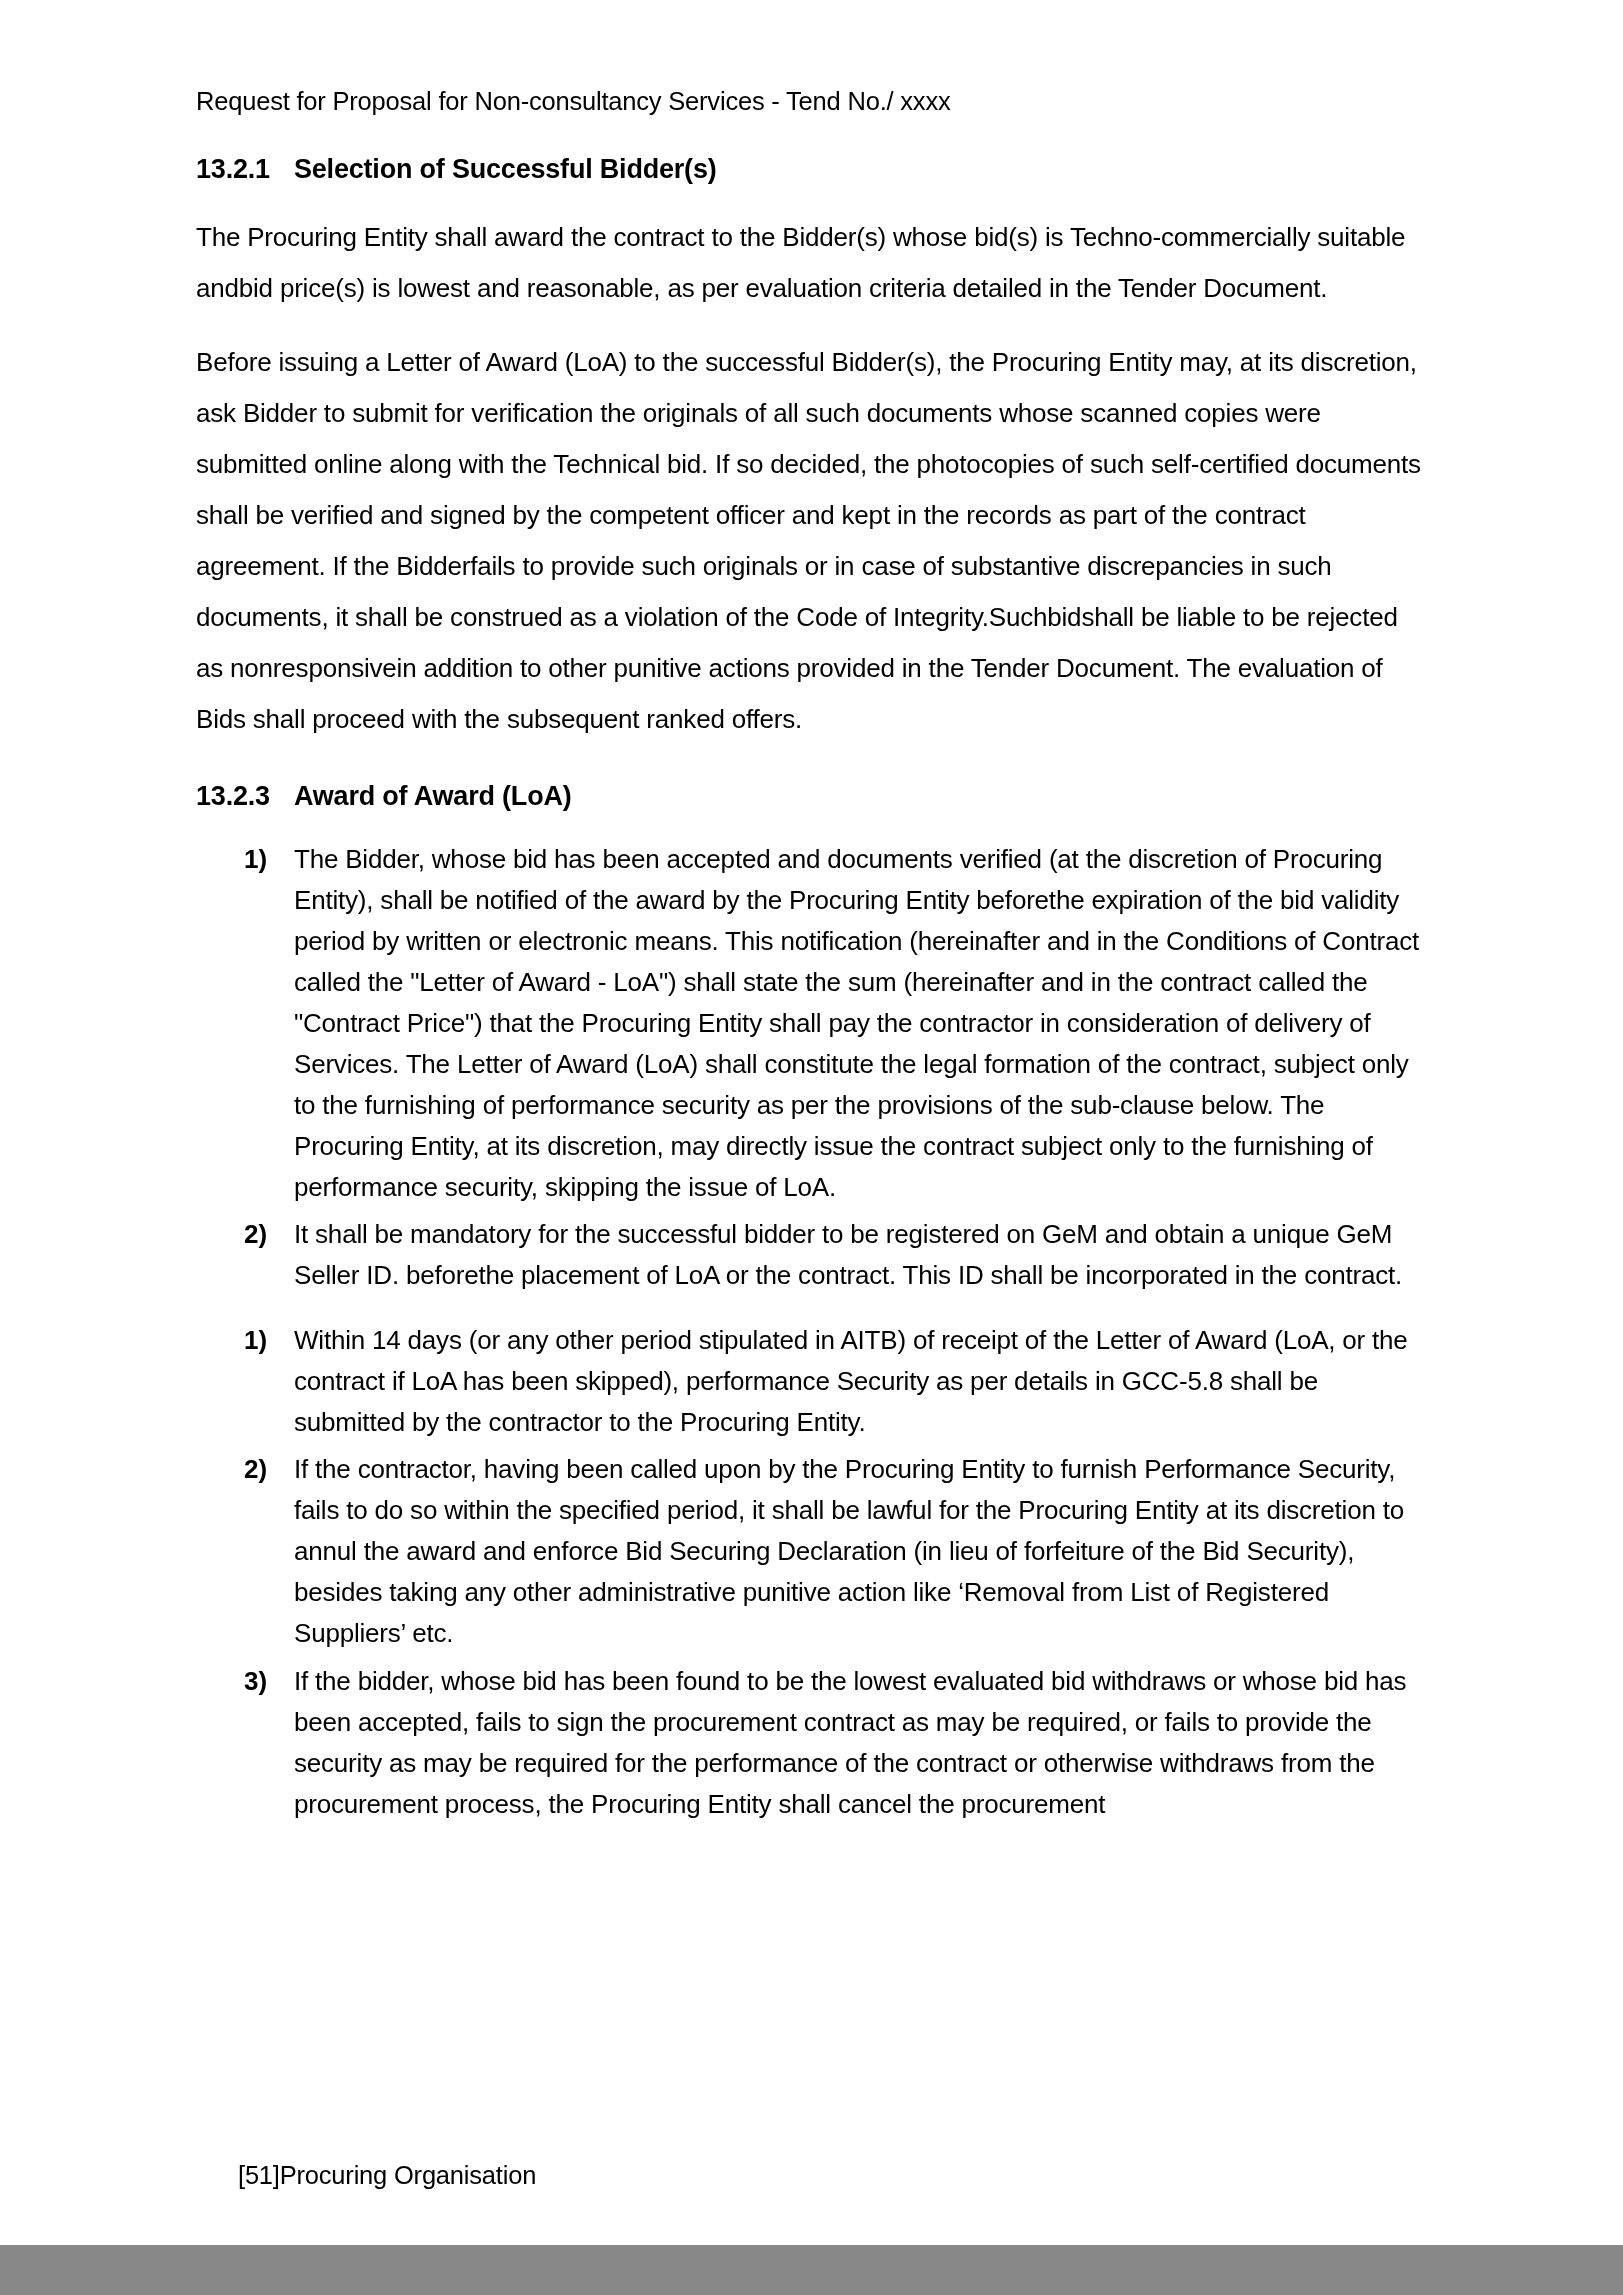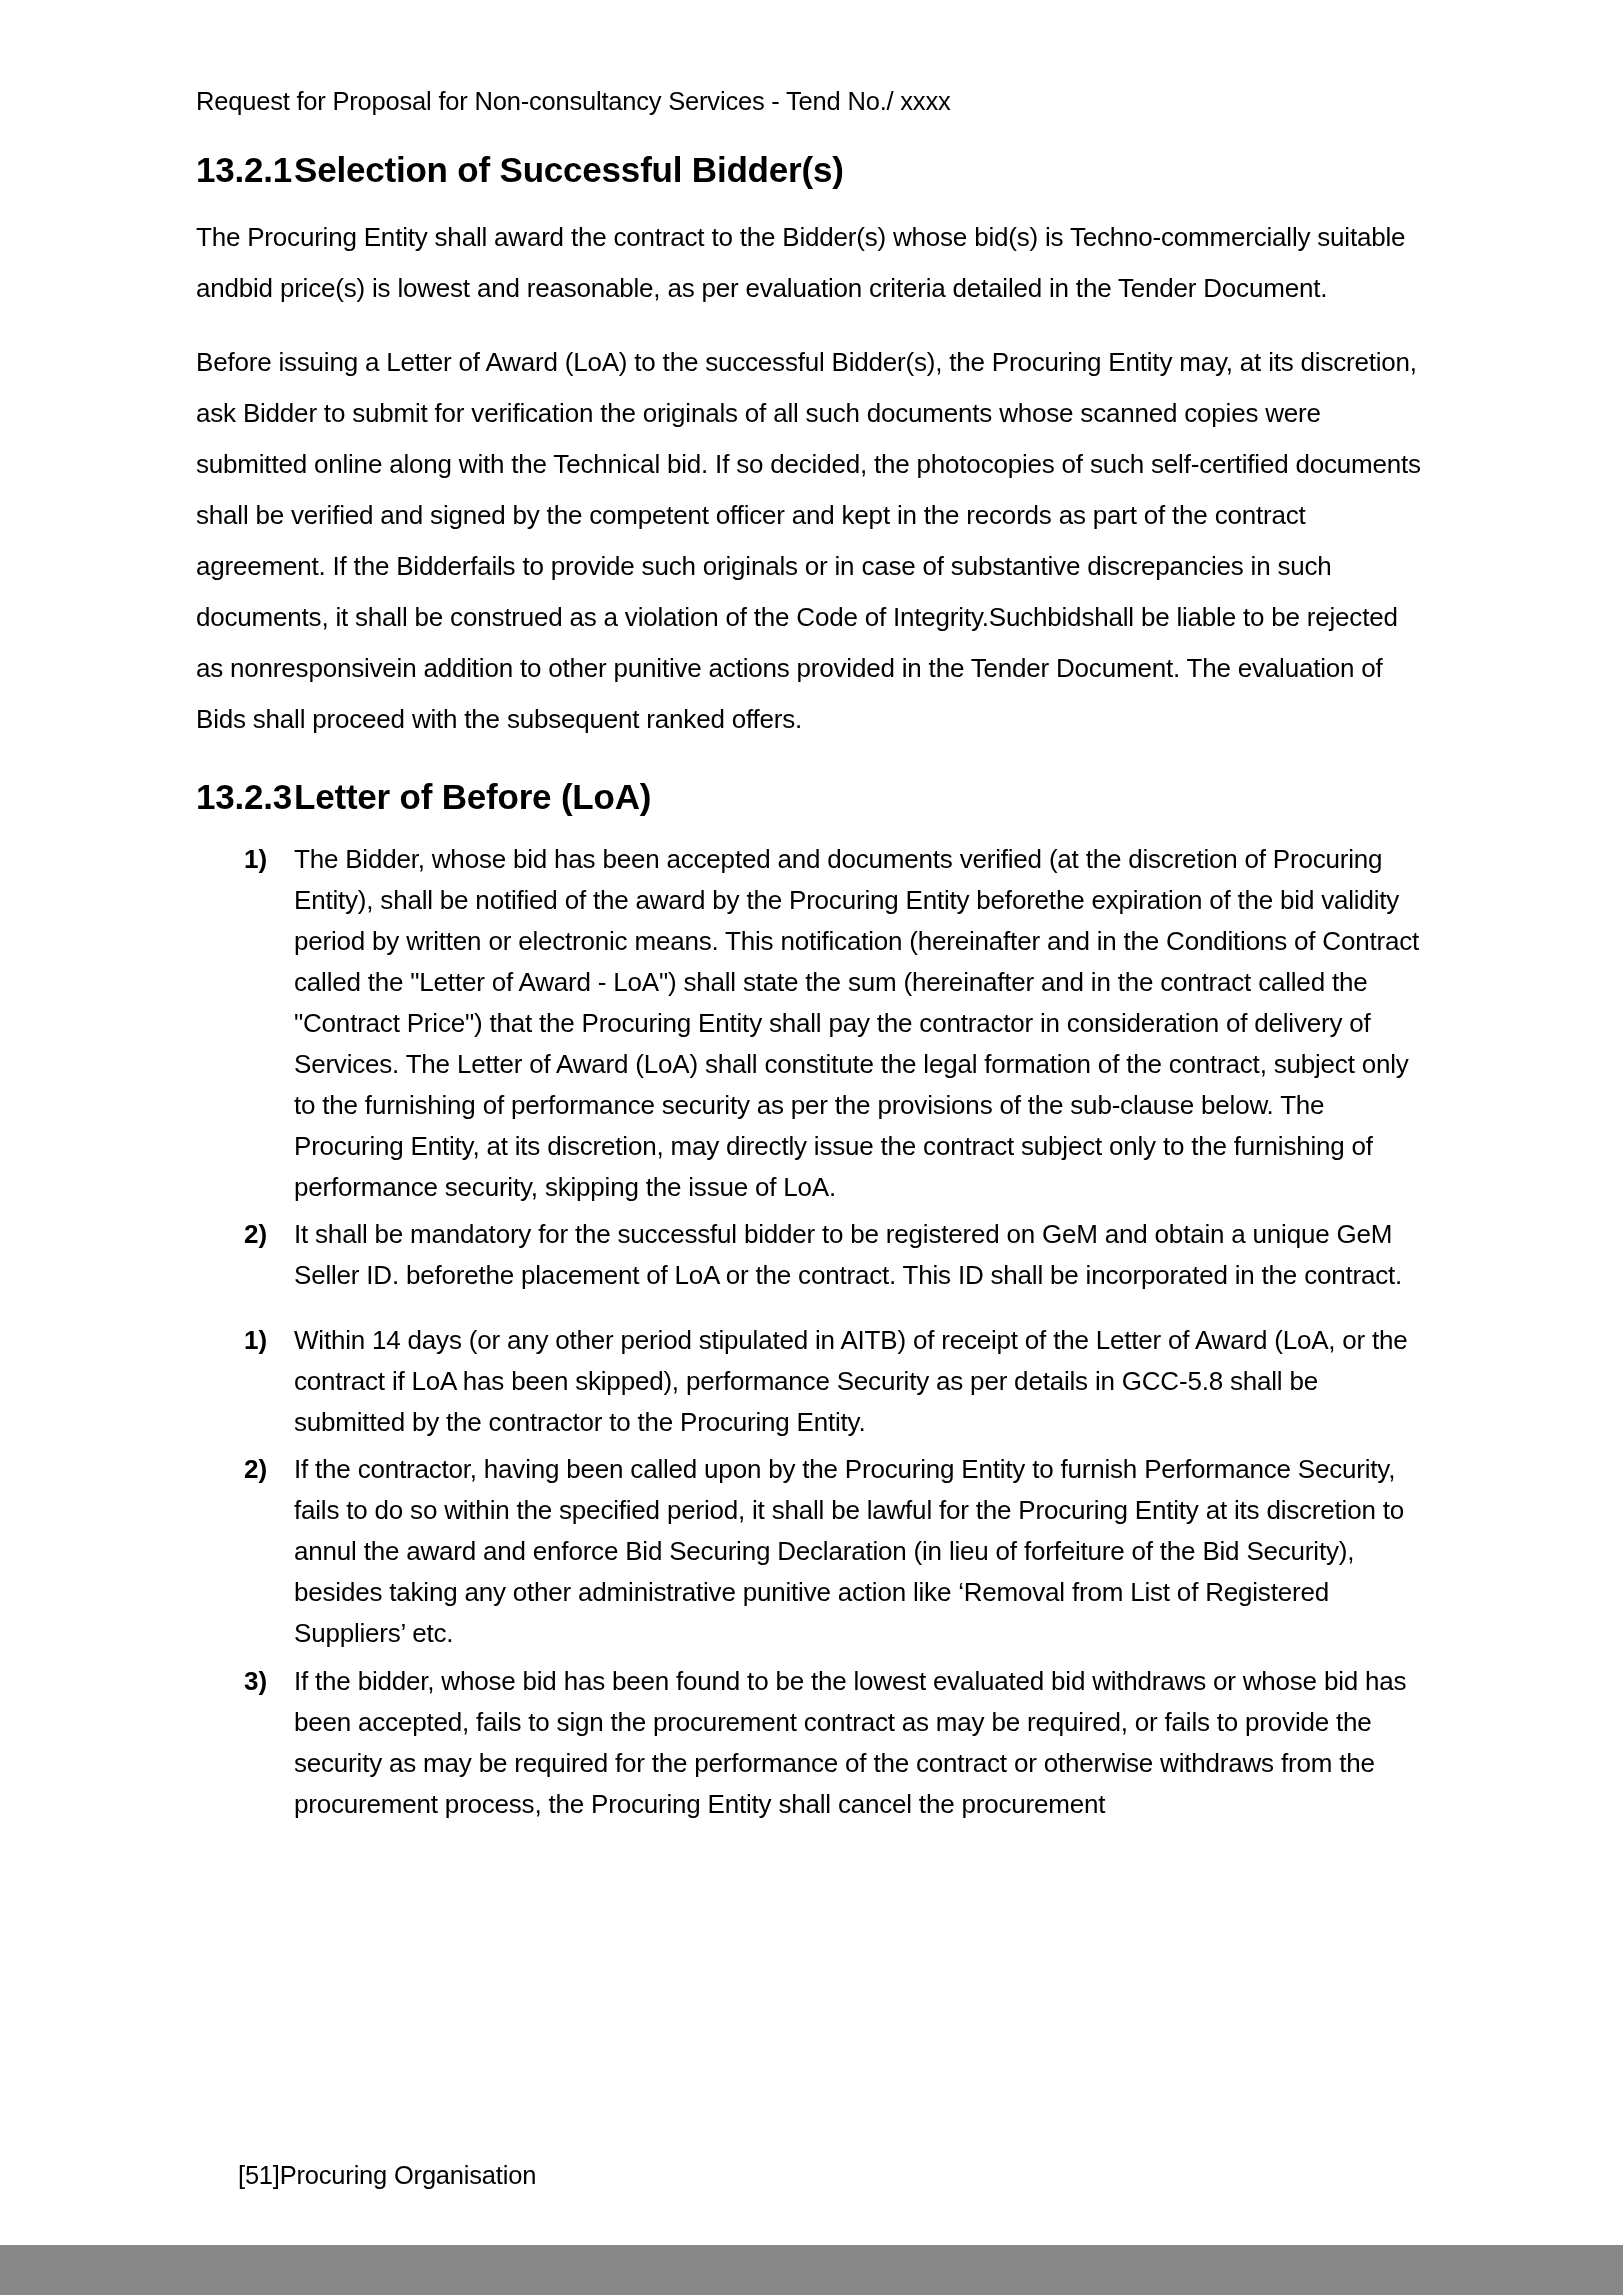--- a/index.html
+++ b/index.html
@@ -23,21 +23,21 @@
     margin-top: 85px;
     font-size: 25.5px;
     line-height: 33px;
     letter-spacing: -0.2px;
     font-weight: normal;
   }
   .section { margin: 0; }
   .section-heading {
     display: flex;
     align-items: flex-end;
-    font-size: 35px;
+    font-size: 27px;
     line-height: 37px;
     font-weight: bold;
     margin: 33px 0 0 0;
     letter-spacing: -0.2px;
   }
   .sec-num { flex: 0 0 98px; }
   .sec-title { flex: 1; }
   .body-par {
     font-size: 26px;
     line-height: 51px;
@@ -86,21 +86,21 @@
       <p class="body-par">The Procuring Entity shall award the contract to the Bidder(s) whose bid(s) is Techno-commercially suitable andbid price(s) is lowest and reasonable, as per evaluation criteria detailed in the Tender Document.</p>
     </div>
 
     <div class="section">
       <p class="body-par">Before issuing a Letter of Award (LoA) to the successful Bidder(s), the Procuring Entity may, at its discretion, ask Bidder to submit for verification the originals of all such documents whose scanned copies were submitted online along with the Technical bid. If so decided, the photocopies of such self-certified documents shall be verified and signed by the competent officer and kept in the records as part of the contract agreement. If the Bidderfails to provide such originals or in case of substantive discrepancies in such documents, it shall be construed as a violation of the Code of Integrity.Suchbidshall be liable to be rejected as nonresponsivein addition to other punitive actions provided in the Tender Document. The evaluation of Bids shall proceed with the subsequent ranked offers.</p>
     </div>
 
     <div class="section">
       <div class="section-heading">
         <span class="sec-num">13.2.3</span>
-        <span class="sec-title">Letter of Before (LoA)</span>
+        <span class="sec-title">Award of Award (LoA)</span>
       </div>
       <div class="olist">
         <div class="oitem">
           <span class="oitem-marker">1)</span>
           <span class="oitem-text">The Bidder, whose bid has been accepted and documents verified (at the discretion of Procuring Entity), shall be notified of the award by the Procuring Entity beforethe expiration of the bid validity period by written or electronic means. This notification (hereinafter and in the Conditions of Contract called the "Letter of Award - LoA") shall state the sum (hereinafter and in the contract called the "Contract Price") that the Procuring Entity shall pay the contractor in consideration of delivery of Services. The Letter of Award (LoA) shall constitute the legal formation of the contract, subject only to the furnishing of performance security as per the provisions of the sub-clause below. The Procuring Entity, at its discretion, may directly issue the contract subject only to the furnishing of performance security, skipping the issue of LoA.</span>
         </div>
         <div class="oitem">
           <span class="oitem-marker">2)</span>
           <span class="oitem-text">It shall be mandatory for the successful bidder to be registered on GeM and obtain a unique GeM Seller ID. beforethe placement of LoA or the contract. This ID shall be incorporated in the contract.</span>
         </div>

